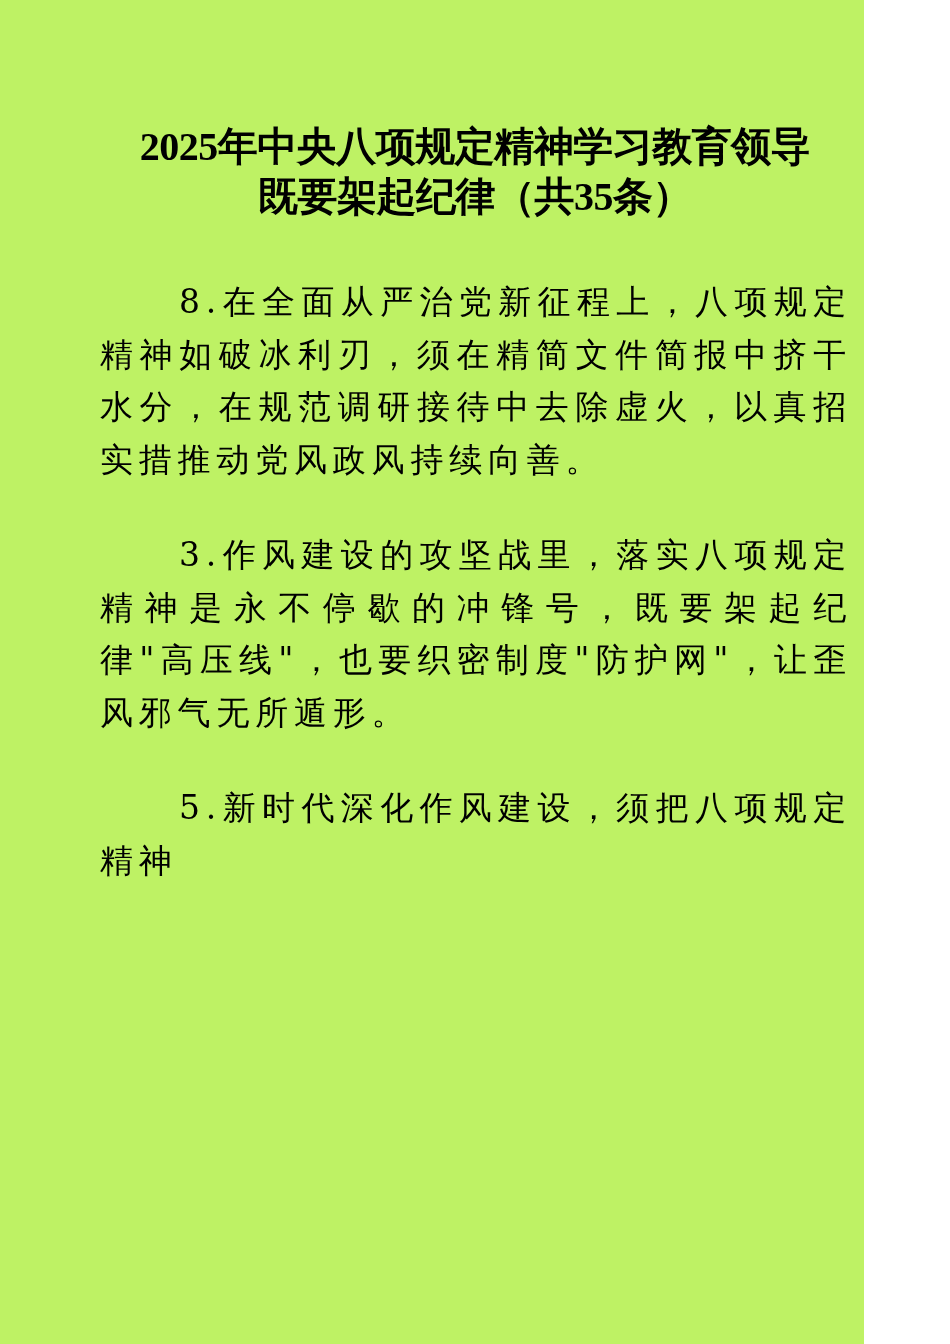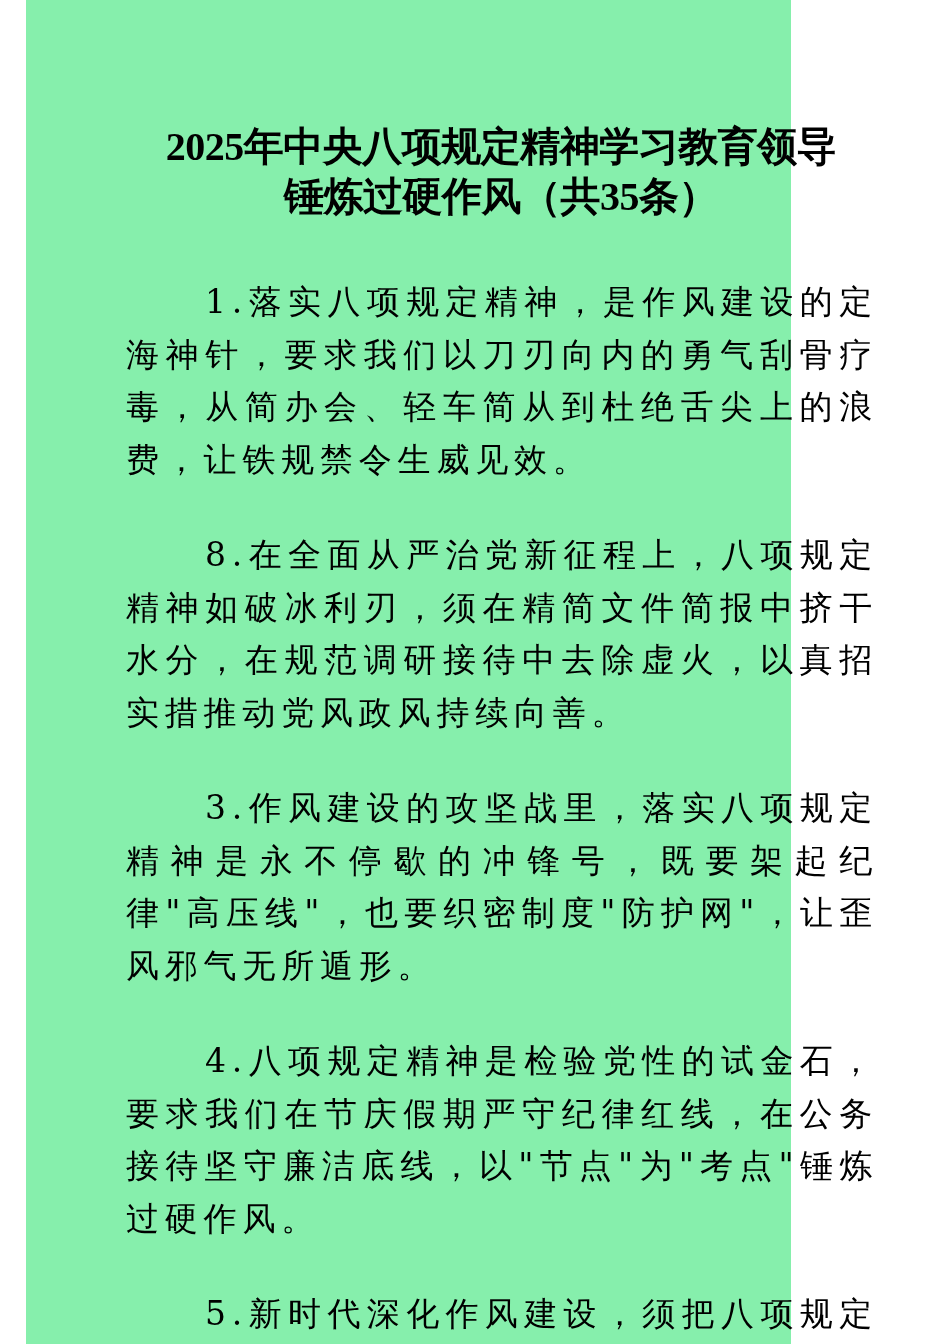--- a/index.html
+++ b/index.html
@@ -1,17 +1,17 @@
 <!DOCTYPE html>
 <html><head>
   <meta charset="utf-8">
   <style>
     html, body { margin: 0; padding: 0; background: #ffffff; }
     body { width: 950px; height: 1344px; position: relative; overflow: hidden; color: #000; }
-    .page { position: absolute; left: 0; top: 0; width: 765px; height: 1344px; background: #86efac; margin-left: 26px; }
+    .page { position: absolute; left: 0; top: 0; width: 864px; height: 1344px; background: #bef264; }
     .title {
       position: absolute; left: 100px; top: 122px; width: 750px;
       font-family: "Liberation Serif", "DejaVu Serif", serif;
       font-weight: bold; font-size: 40px; line-height: 50px;
       text-align: center; letter-spacing: -0.5px;
     }
     .title .line { display: block; white-space: nowrap; }
     .body {
       position: absolute; left: 100px; top: 276px; width: 752px;
       font-family: "DejaVu Serif", "Liberation Serif", serif;
@@ -19,22 +19,20 @@
       text-align: justify; letter-spacing: 5.8px;
     }
     .para { margin: 0 0 43px 0; text-indent: 79px; }
   </style>
 </head>
 <body>
 
 <div class="page">
   <div class="title">
     <span class="line">2025年中央八项规定精神学习教育领导</span>
-    <span class="line">锤炼过硬作风（共35条）</span>
+    <span class="line">既要架起纪律（共35条）</span>
   </div>
   <div class="body">
-    <p class="para">1.落实八项规定精神，是作风建设的定海神针，要求我们以刀刃向内的勇气刮骨疗毒，从简办会、轻车简从到杜绝舌尖上的浪费，让铁规禁令生威见效。</p>
     <p class="para">8.在全面从严治党新征程上，八项规定精神如破冰利刃，须在精简文件简报中挤干水分，在规范调研接待中去除虚火，以真招实措推动党风政风持续向善。</p>
     <p class="para">3.作风建设的攻坚战里，落实八项规定精神是永不停歇的冲锋号，既要架起纪律"高压线"，也要织密制度"防护网"，让歪风邪气无所遁形。</p>
-    <p class="para">4.八项规定精神是检验党性的试金石，要求我们在节庆假期严守纪律红线，在公务接待坚守廉洁底线，以"节点"为"考点"锤炼过硬作风。</p>
     <p class="para">5.新时代深化作风建设，须把八项规定精神</p>
   </div>
 </div>
 
 </body></html>

